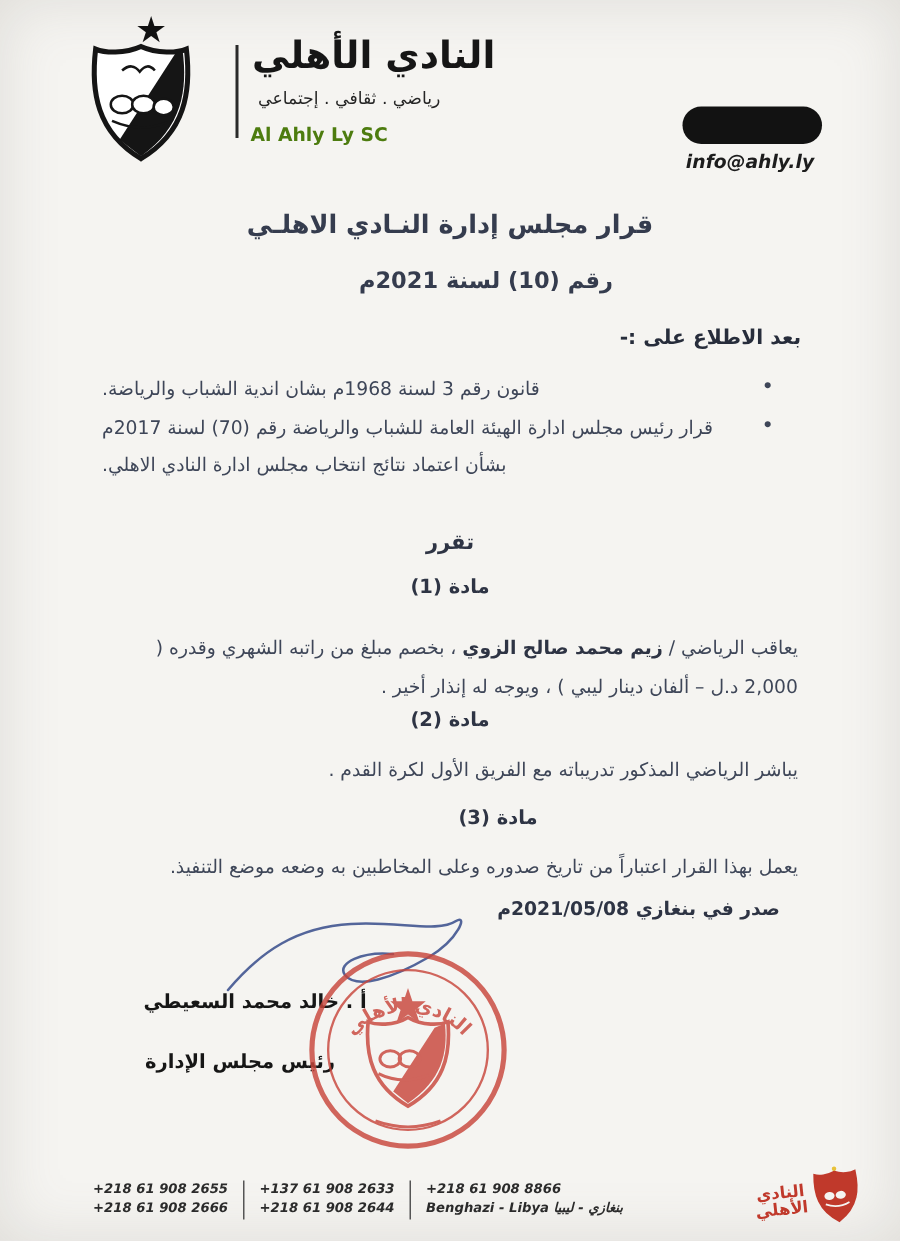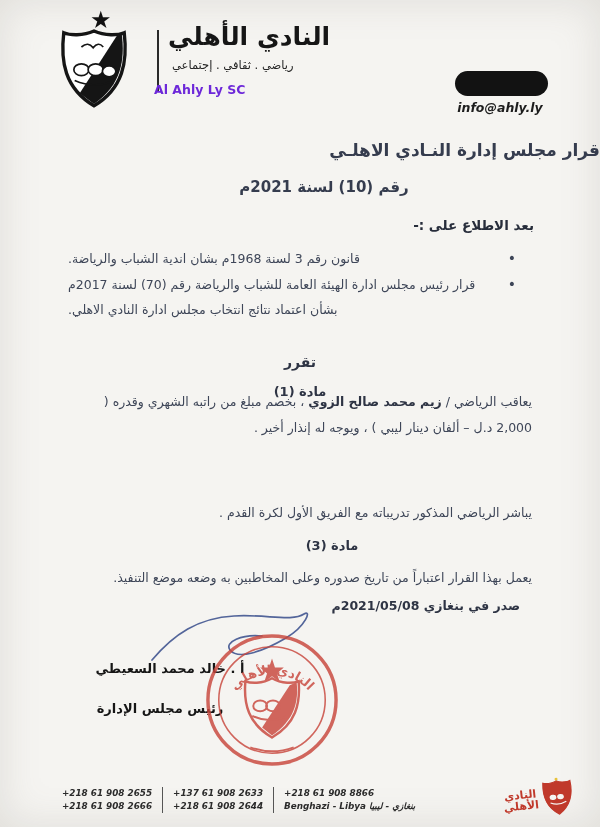--- a/index.html
+++ b/index.html
@@ -9,39 +9,39 @@
     font-family:"DejaVu Sans","Liberation Sans",sans-serif;
     color:#3e4658;
     box-shadow:inset 0 0 40px rgba(120,115,105,.18);
   }
   
   .logo-star{position:absolute;left:90px;top:6px;font-size:24px;color:#111;}
   .logo-shield{position:absolute;left:50px;top:26px;width:88px;height:84px;}
   .header-divider{position:absolute;left:157px;top:30px;width:2px;height:62px;background:#2a2a2a;}
   .club-ar{position:absolute;left:168px;top:22px;font-size:25px;font-weight:bold;color:#161616;direction:rtl;letter-spacing:-1px;}
   .club-tagline{position:absolute;left:172px;top:58px;font-size:11.5px;color:#252525;direction:rtl;}
-  .club-en{position:absolute;left:154px;top:82px;font-size:12.5px;font-weight:bold;color:#6d28d9;}
+  .club-en{position:absolute;left:167px;top:82px;font-size:12.5px;font-weight:bold;color:#4d7c0f;}
   .redaction-pill{position:absolute;left:455px;top:71px;width:93px;height:25px;background:#121212;border-radius:13px;}
   .email{position:absolute;left:444px;top:100px;width:112px;text-align:center;font-size:12.5px;font-weight:bold;color:#1d1d1d;font-style:italic;}
   
-  .doc-title1{position:absolute;left:0;top:140px;width:100%;font-size:17px;font-weight:bold;color:#353c4e;direction:rtl;}
+  .doc-title1{position:absolute;left:0;top:140px;width:100%;text-align:center;font-size:17px;font-weight:bold;color:#353c4e;direction:rtl;}
   .doc-title2{position:absolute;left:0;top:178px;width:100%;text-align:center;font-size:15px;font-weight:bold;color:#353c4e;direction:rtl;margin-left:24px;}
   .preamble-heading{position:absolute;right:66px;top:217px;font-size:13.5px;font-weight:bold;color:#272d3b;direction:rtl;}
   
   .bullets{position:absolute;right:84px;top:246px;width:448px;direction:rtl;list-style:none;margin:0;padding:0;}
   .bullets li{position:relative;padding-right:18px;font-size:12.5px;line-height:25px;text-align:left;color:#3e4658;margin-bottom:1px;}
   .bullets li::before{content:"•";position:absolute;right:0;top:0;font-size:14px;color:#3e4658;}
   
   .center-head{position:absolute;left:0;width:100%;text-align:center;font-weight:bold;color:#2e3444;direction:rtl;}
   .h-taqarrur{top:354px;font-size:14px;}
   .h-art1{top:384px;font-size:13px;}
   .h-art2{top:473px;font-size:13px;}
   .h-art3{top:538px;font-size:13px;padding-left:32px;}
   .para{position:absolute;right:68px;direction:rtl;text-align:right;font-size:12.5px;line-height:26px;color:#3e4658;}
-  .p-art1{top:389px;width:462px;text-align:right;}
+  .p-art1{top:419px;width:462px;text-align:right;}
   .p-art1 .athlete{font-weight:bold;color:#2e3444;}
   .p-art2{top:500px;width:462px;}
   .p-art3{top:565px;width:470px;}
   .issued{position:absolute;right:80px;top:598px;font-size:12.5px;font-weight:bold;color:#2e3444;direction:rtl;}
   
   .signature-svg{position:absolute;left:146px;top:608px;width:170px;height:62px;}
   .sig-name{position:absolute;left:84px;top:661px;width:172px;direction:rtl;text-align:center;font-size:13px;font-weight:bold;color:#161616;}
   .sig-title{position:absolute;left:84px;top:701px;width:152px;direction:rtl;text-align:center;font-size:13px;font-weight:bold;color:#161616;}
   .stamp{position:absolute;left:203px;top:631px;width:138px;height:138px;opacity:.82;}
   
@@ -81,20 +81,21 @@
   <ul class="bullets">
     <li>قانون رقم 3 لسنة 1968م بشان اندية الشباب والرياضة.</li>
     <li>قرار رئيس مجلس ادارة الهيئة العامة للشباب والرياضة رقم (70) لسنة 2017م بشأن اعتماد نتائج انتخاب مجلس ادارة النادي الاهلي.</li>
   </ul>
 
   <div class="center-head h-taqarrur">تقرر</div>
 
   <div class="center-head h-art1">مادة (1)</div>
   <div class="para p-art1"><span>يعاقب الرياضي / </span><span class="athlete">زيم محمد صالح الزوي</span><span> ، بخصم مبلغ من راتبه الشهري وقدره ( 2,000 د.ل – ألفان دينار ليبي ) ، ويوجه له إنذار أخير .</span></div>
 
+  <div class="center-head h-art2">مادة (2)</div>
   <div class="para p-art2">يباشر الرياضي المذكور تدريباته مع الفريق الأول لكرة القدم .</div>
 
   <div class="center-head h-art3">مادة (3)</div>
   <div class="para p-art3">يعمل بهذا القرار اعتباراً من تاريخ صدوره وعلى المخاطبين به وضعه موضع التنفيذ.</div>
 
   <div class="issued">صدر في بنغازي 2021/05/08م</div>
 
   <svg class="signature-svg" viewBox="0 0 170 62">
     <path d="M6,52 C28,26 52,10 88,8 C120,6 146,14 158,6 C166,1 160,18 140,30 C116,44 92,52 84,42 C78,34 96,26 116,28" fill="none" stroke="#53659a" stroke-width="1.7" stroke-linecap="round"></path>
   </svg>

